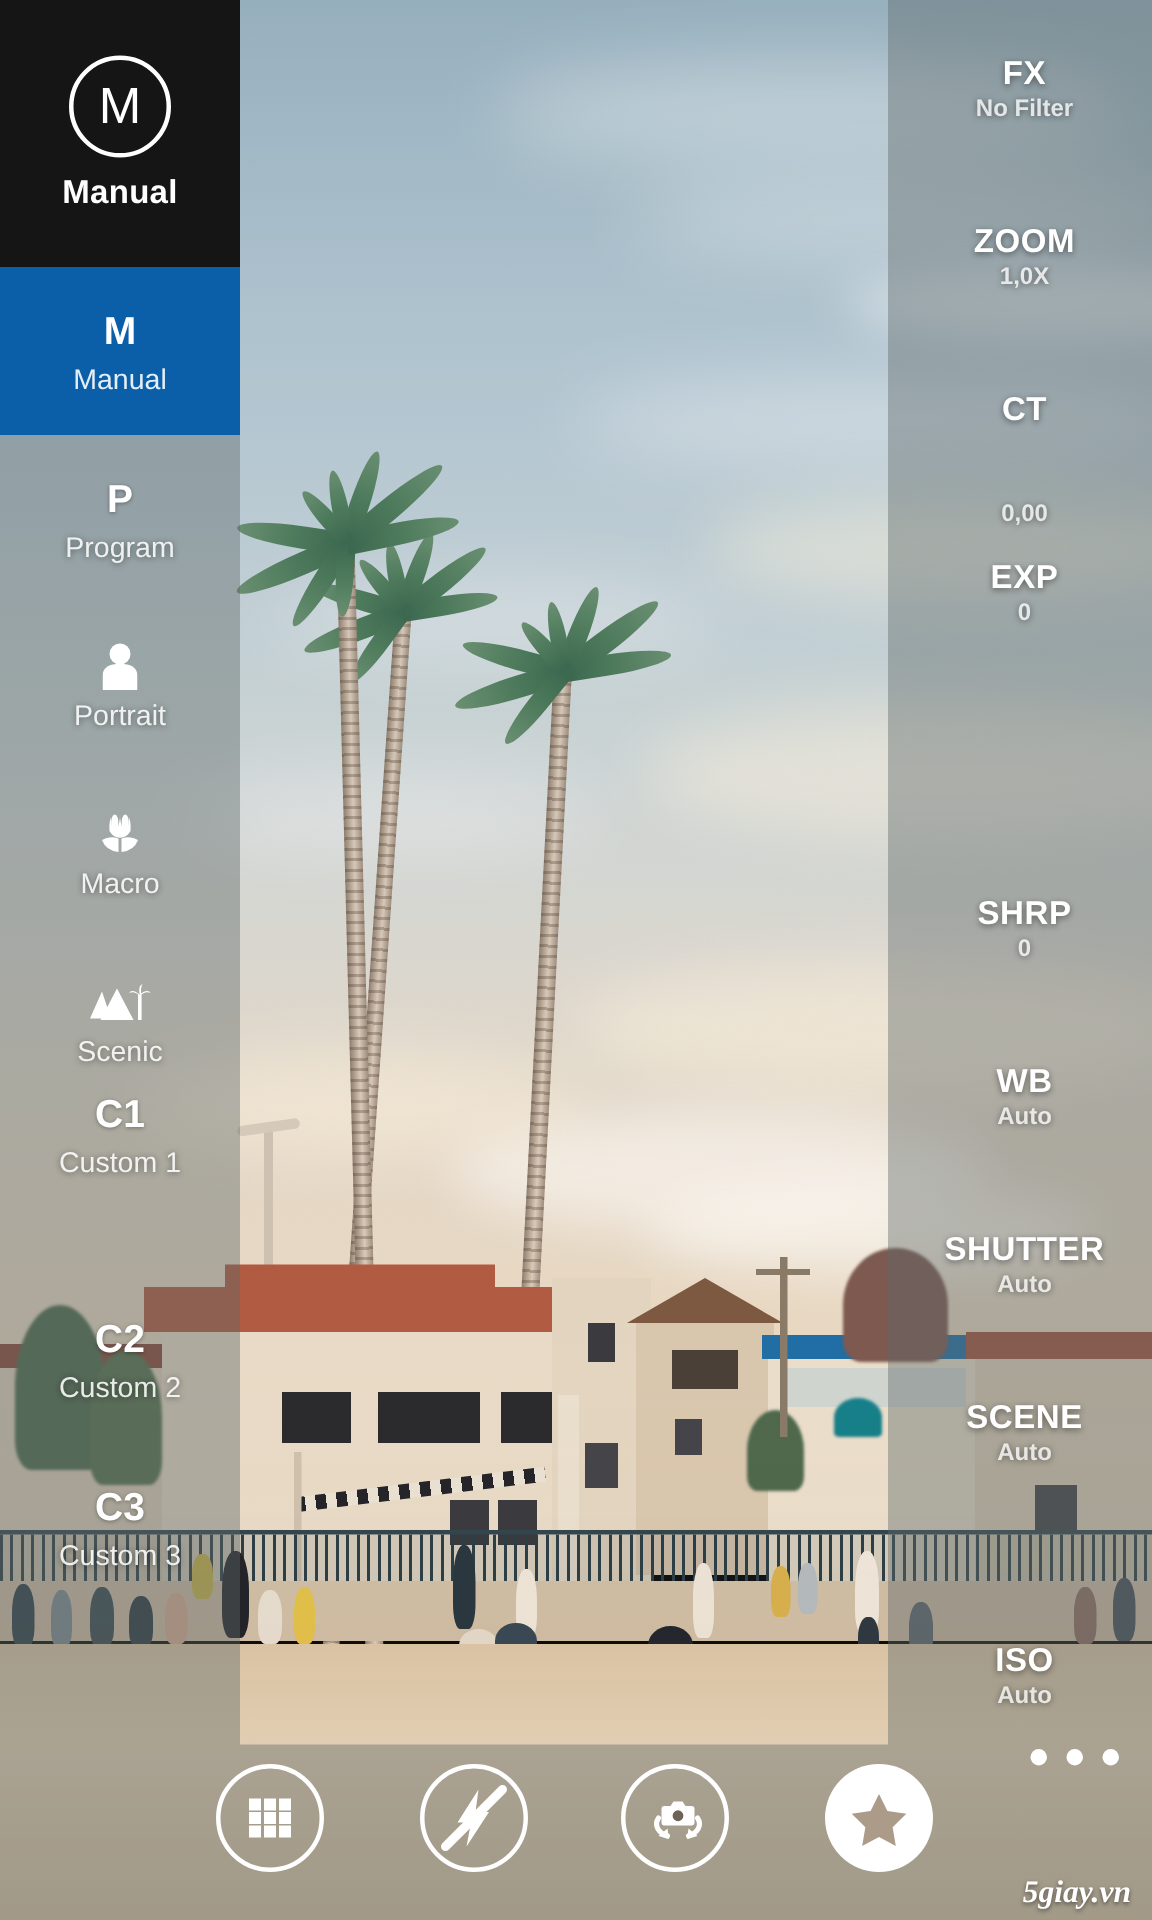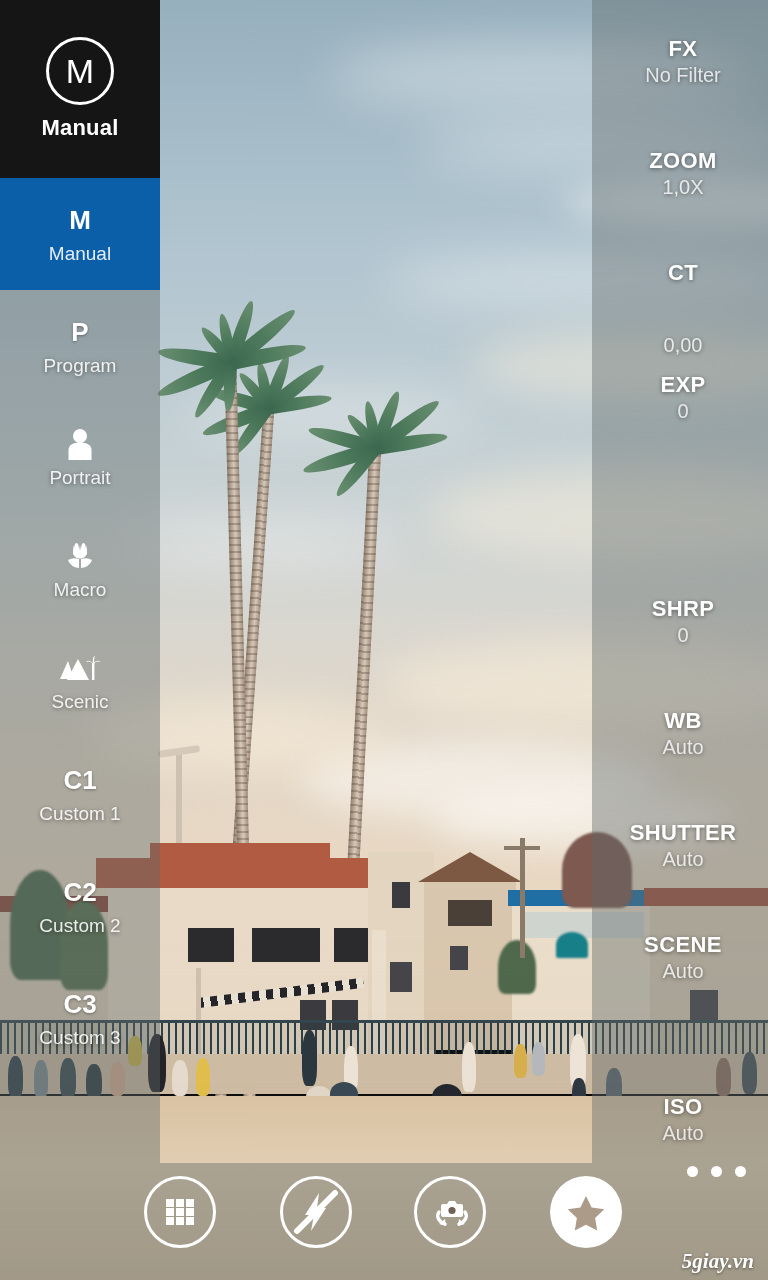--- a/index.html
+++ b/index.html
@@ -119,21 +119,21 @@
   #settings { position:absolute; left:592px; top:0; width:176px; height:1280px; }
   .setting {
     position:absolute; left:0; width:182px;
     display:flex; flex-direction:column; align-items:center; gap:2px;
   }
   .set-key {
     color:#fff; font-size:22px; font-weight:bold; letter-spacing:.4px;
     text-shadow:0 1px 4px rgba(0,0,0,.45); white-space:nowrap;
   }
   .set-val {
-    color:rgba(255,255,255,.80); font-size:20px; font-weight:400;
+    color:rgba(255,255,255,.80); font-size:16px; font-weight:700;
     text-shadow:0 1px 4px rgba(0,0,0,.45); white-space:nowrap;
   }
 
   
   #toolbar { position:absolute; left:0; bottom:0; width:768px; height:120px; }
   .tool {
     position:absolute; top:16px; width:72px; height:72px; border-radius:50%;
   }
   .tool.outline { border:3px solid #fff; }
   .tool.filled  { background:#fff; }
@@ -350,21 +350,21 @@
           <path d="M8 26 L19 5 L30 26 Z" fill="#fff"></path>
           <rect x="33" y="9" width="2.4" height="17" fill="#fff"></rect>
           <path d="M34 9 Q29 5 27 8 Q31 6.5 34 10 Z" fill="#fff"></path>
           <path d="M34 9 Q39.5 5 41.5 8 Q37.5 6.5 34.4 10 Z" fill="#fff"></path>
           <path d="M34 8.5 Q33 3 36 2 Q34.5 5 35.2 9 Z" fill="#fff"></path>
         </svg>
       </div>
       <div class="mode-label">Scenic</div>
     </div>
 
-    <div class="mode-item" style="top:738px;align-items:center;">
+    <div class="mode-item" style="top:700px;align-items:center;">
       <div class="mode-glyph">
         <span>C1</span>
       </div>
       <div class="mode-label">Custom 1</div>
     </div>
 
     <div class="mode-item" style="top:850px;">
       <div class="mode-glyph">
         <span>C2</span>
       </div>

